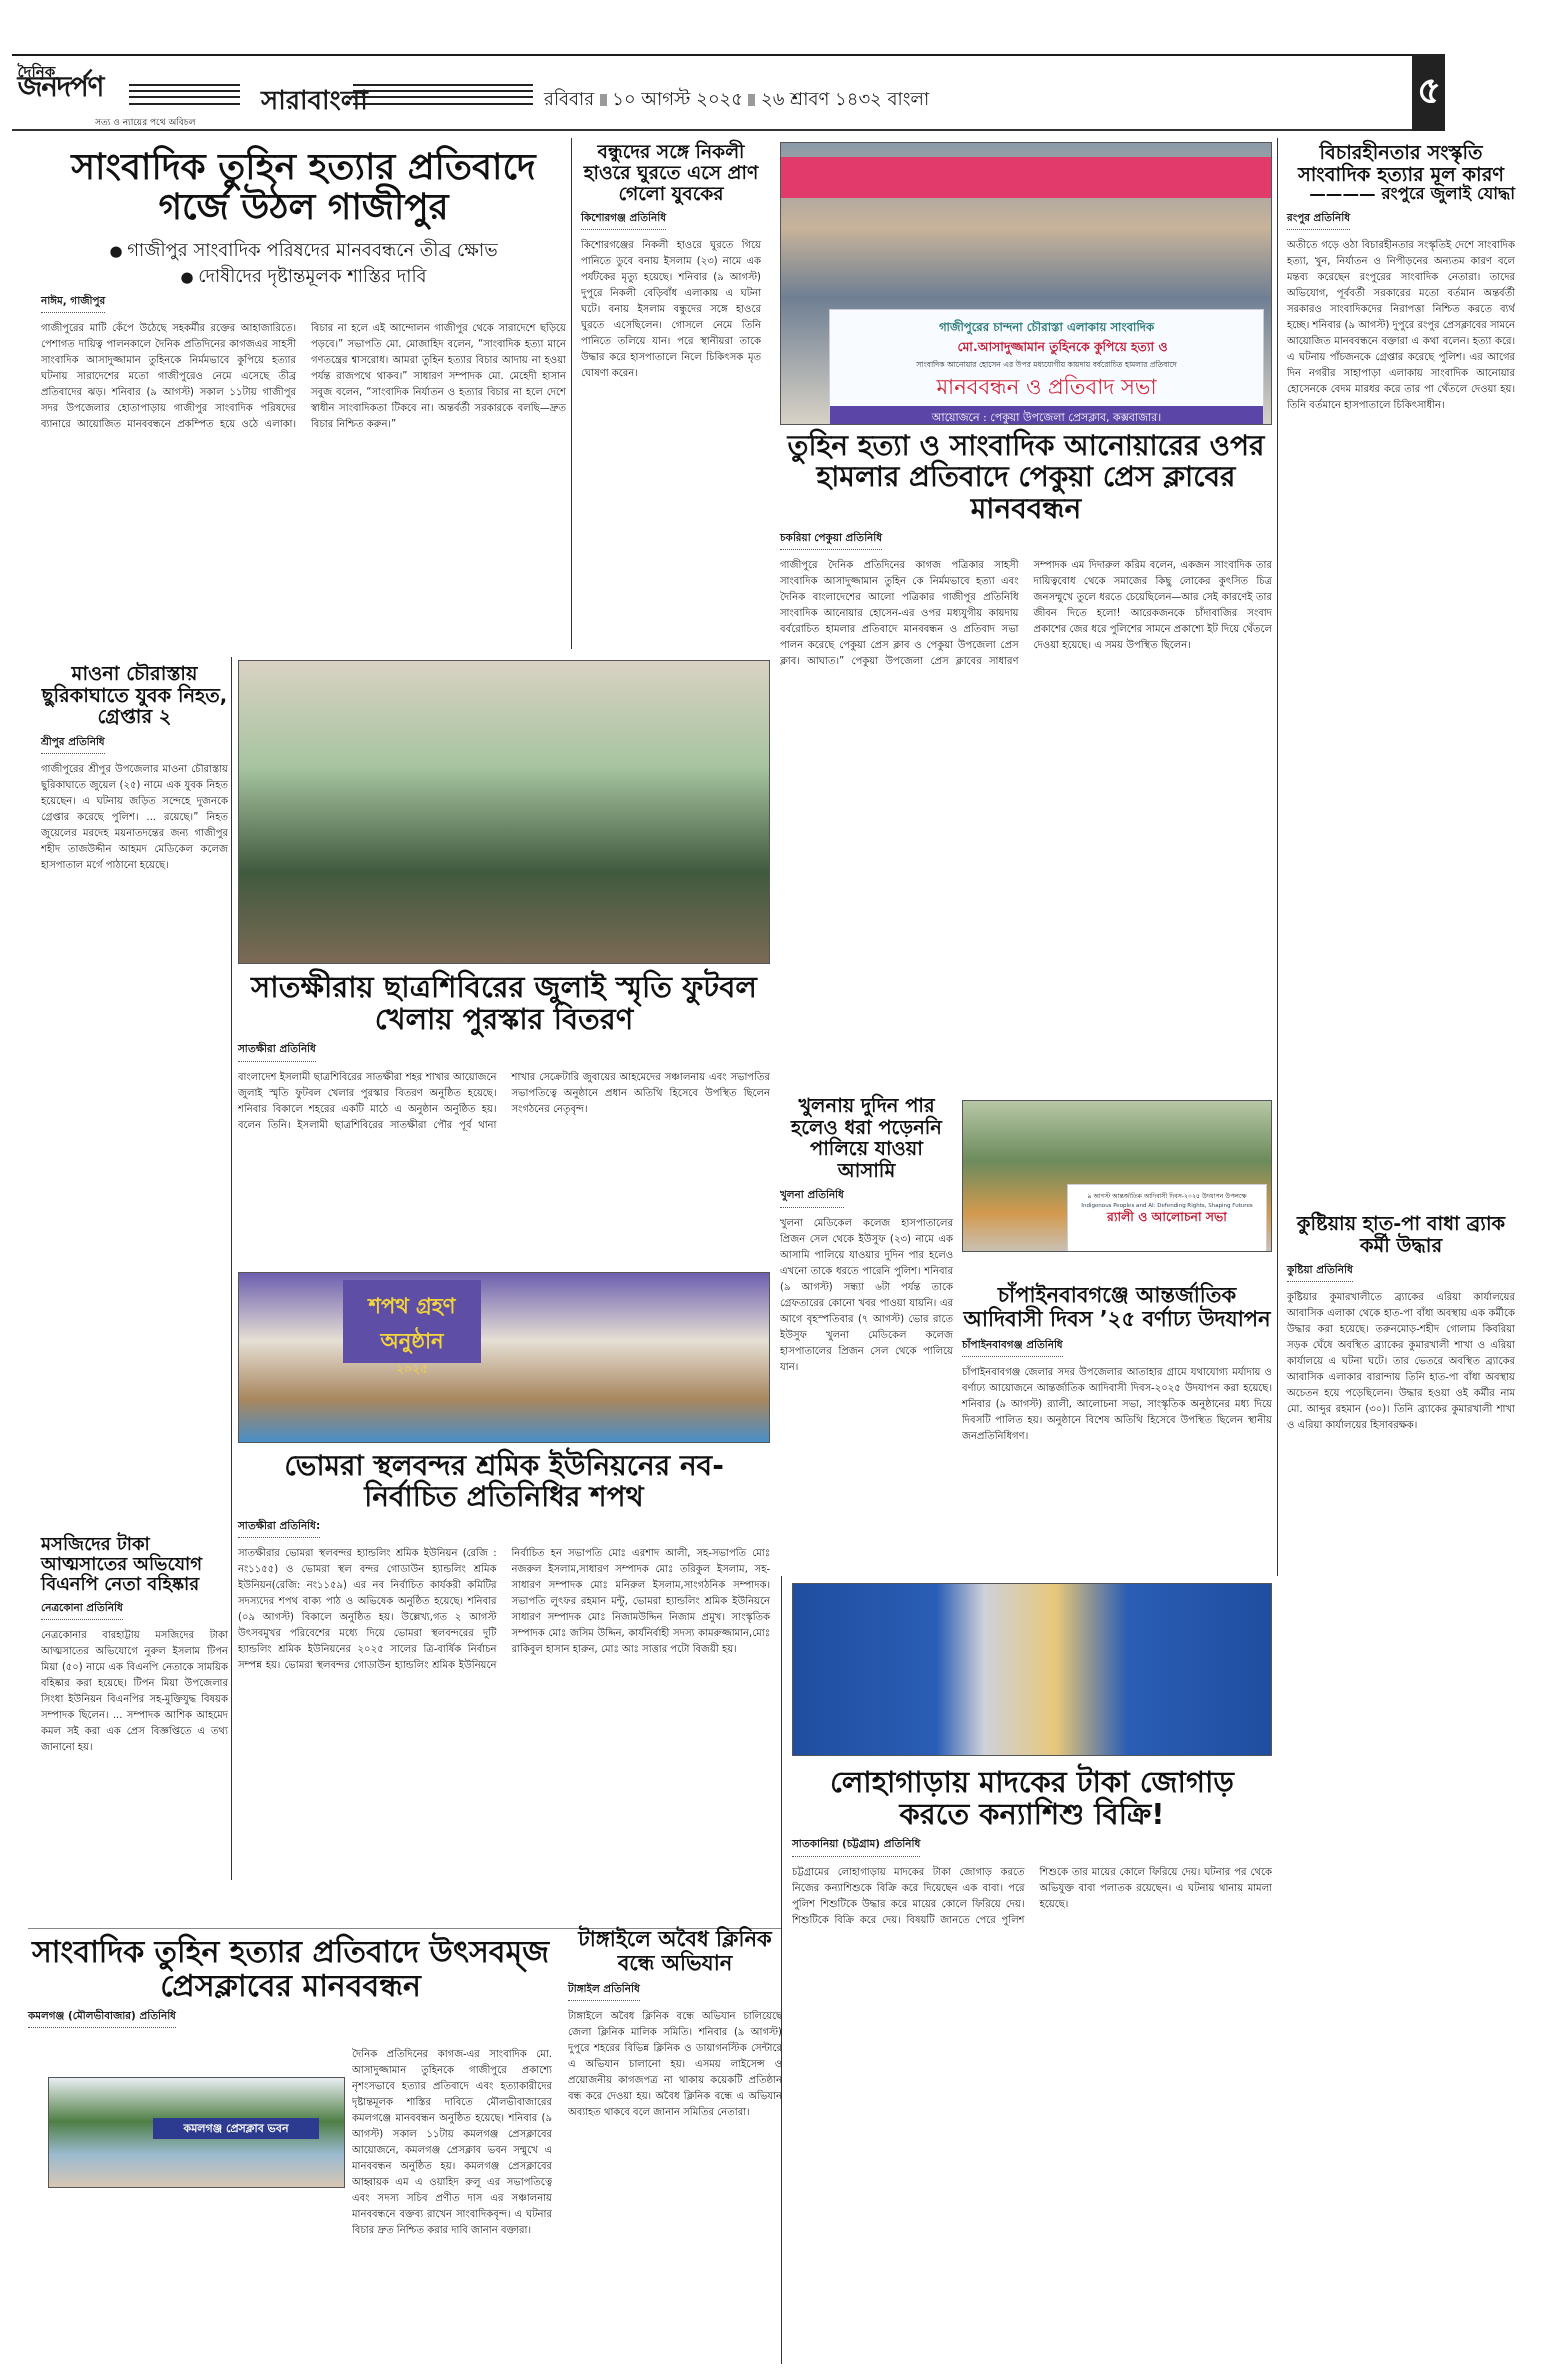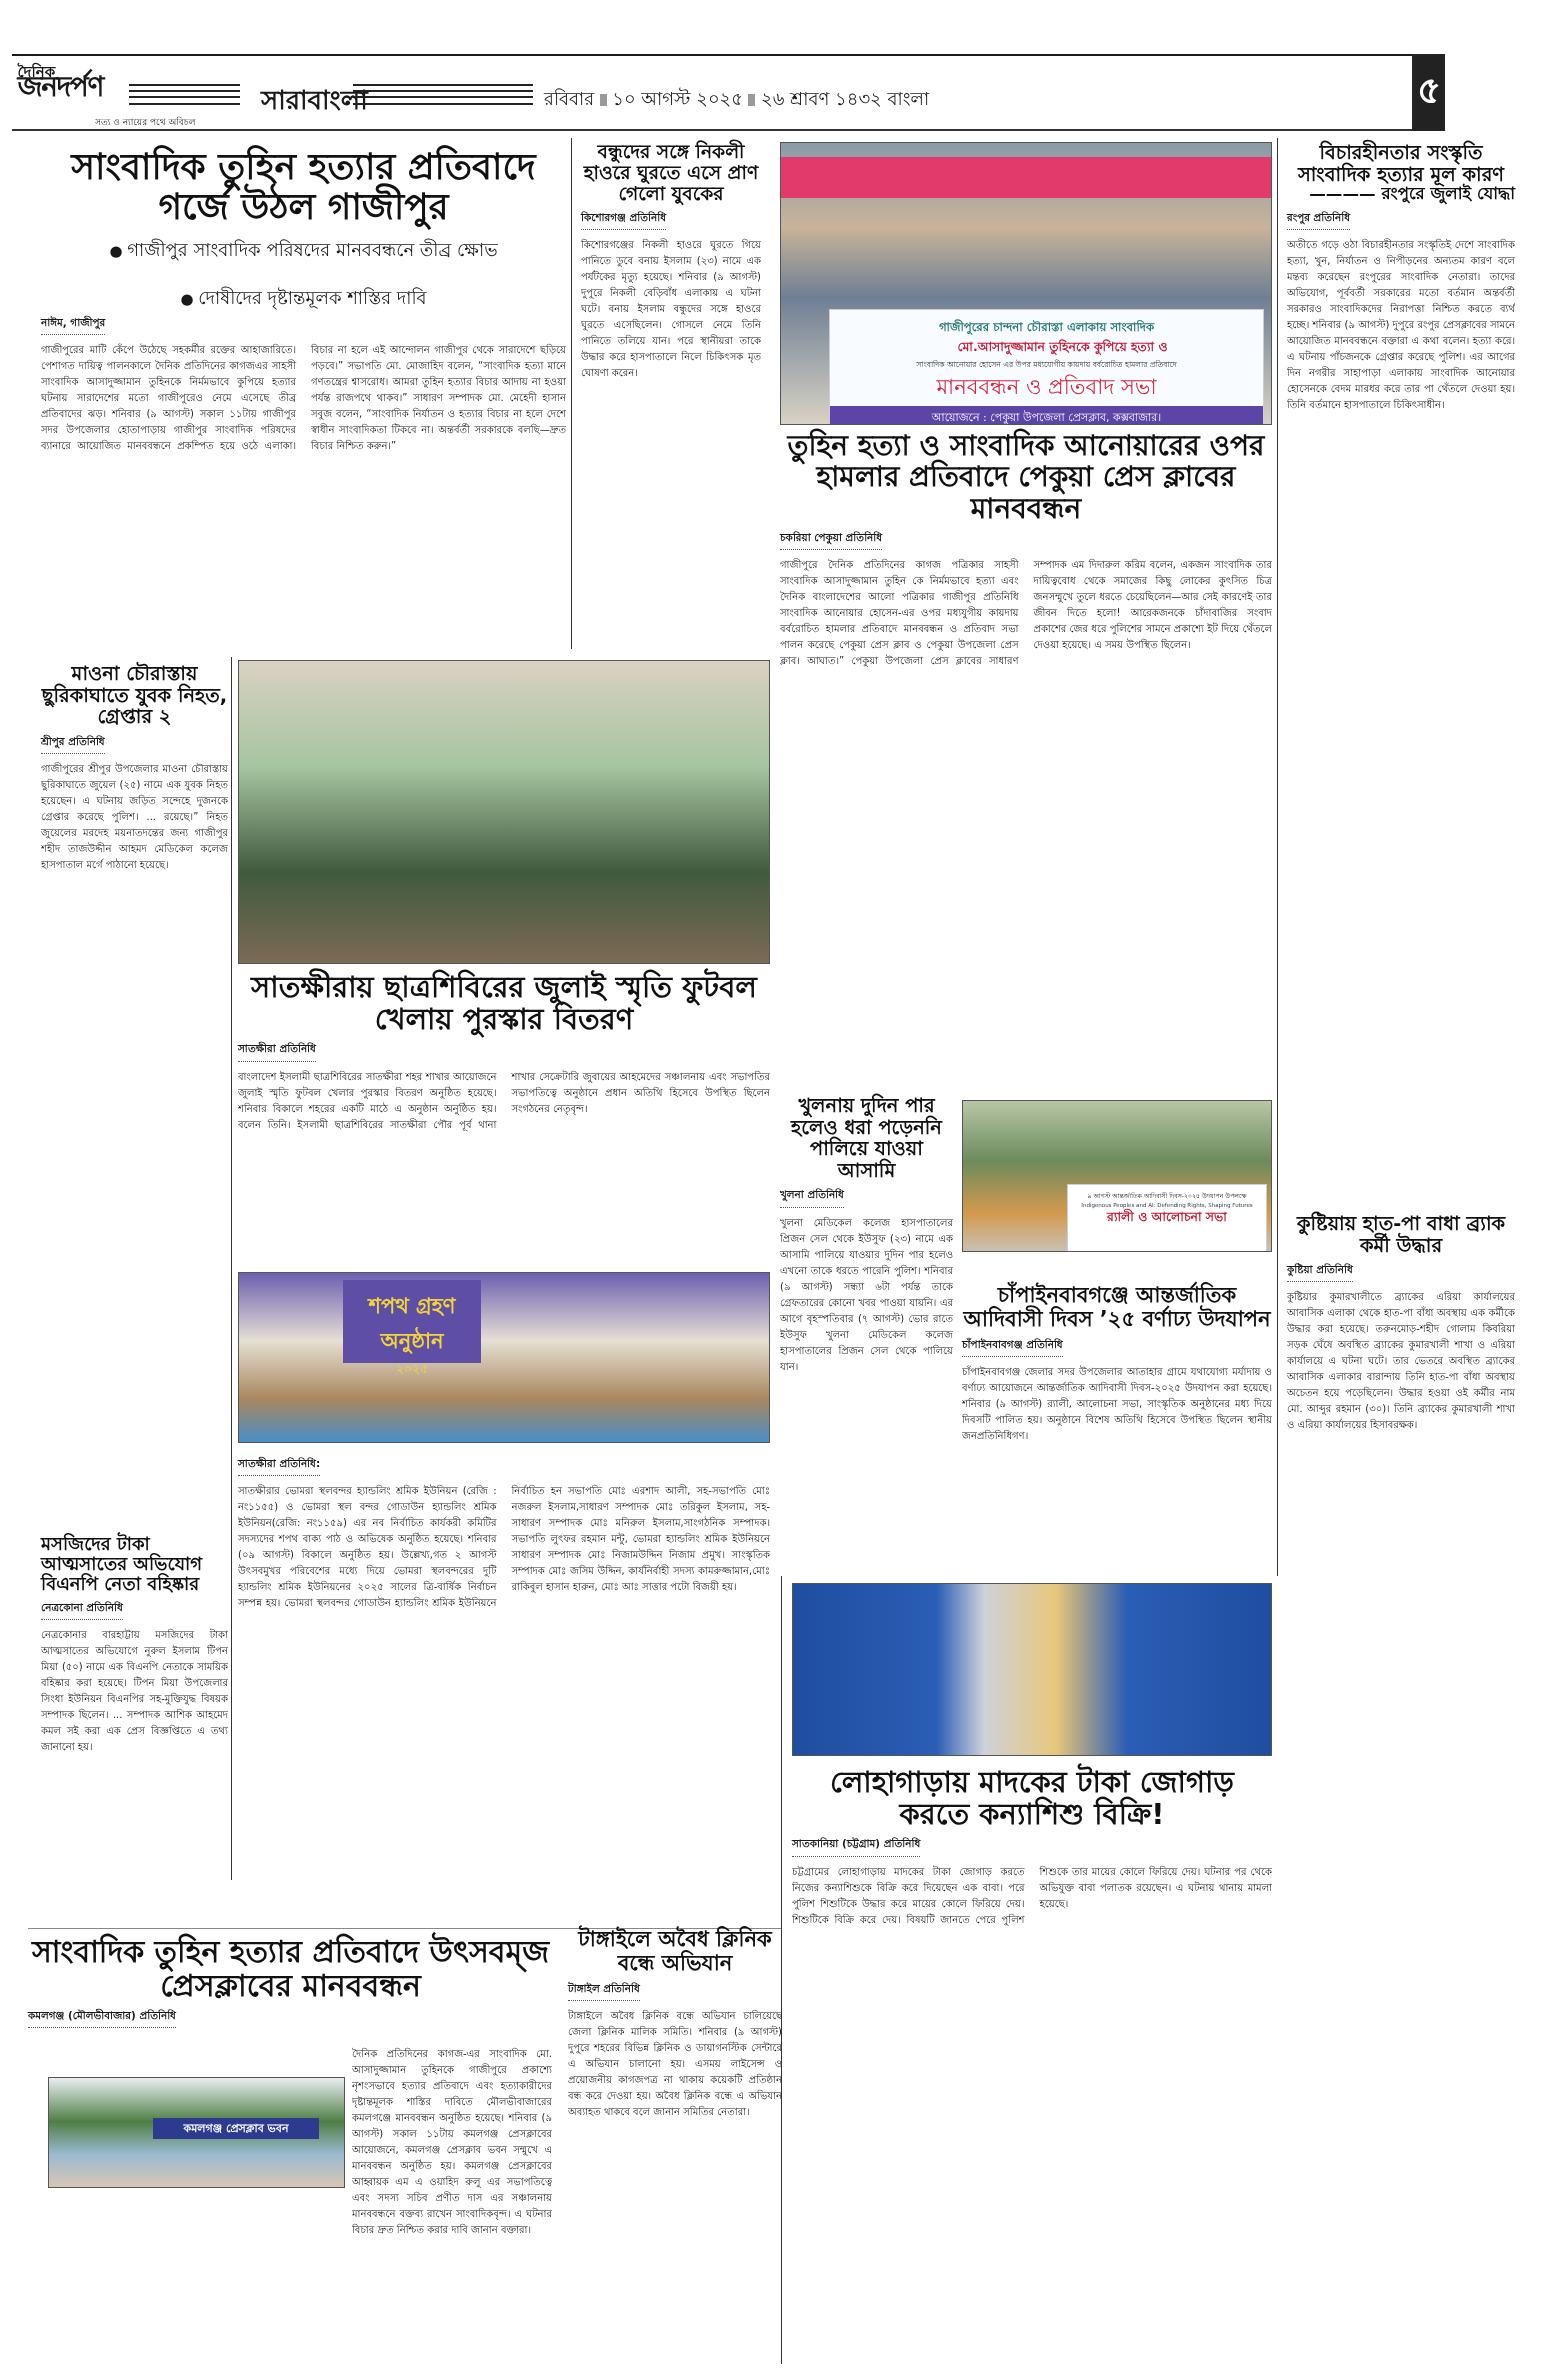--- a/index.html
+++ b/index.html
@@ -17,21 +17,21 @@
   .section-name { position: absolute; left: 249px; top: 23.5px; font-size: 26px; font-weight: bold; font-family: "DejaVu Sans", sans-serif; }
   .dateline { position: absolute; left: 532px; top: 29px; font-size: 18px; font-family: "DejaVu Sans", sans-serif; white-space: nowrap; }
   .dateline .sq { display: inline-block; width: 7px; height: 12.4px; background: #999; margin: 0 5.5px; vertical-align: -1.4px; }
   .page-no { position: absolute; right: -1.4px; top: -2.1px; width: 33px; height: 77px; background: #222; color: #fff; font-size: 37px; font-weight: bold; display: flex; align-items: center; justify-content: center; font-family: "DejaVu Sans", sans-serif; }
 
   .article { position: absolute; }
   .hl { font-family: "DejaVu Sans", sans-serif; font-weight: bold; text-align: center; line-height: 1.12; color: #111; }
   .byline { font-family: "DejaVu Sans", sans-serif; font-size: 10.4px; font-weight: bold; border-bottom: 1.4px dotted #555; display: inline-block; padding-bottom: 2.1px; margin: 5.5px 0 7px; }
   .body { font-size: 10px; line-height: 1.6; text-align: justify; font-family: "DejaVu Sans", sans-serif; color: #222; }
   .cols2 { column-count: 2; column-gap: 15px; }
-  .bullet { font-family: "DejaVu Sans", sans-serif; font-size: 18px; text-align: center; line-height: 1.4; margin-top: 22px; }
+  .bullet { font-family: "DejaVu Sans", sans-serif; font-size: 18px; text-align: center; line-height: 1.4; }
   .bullet::before { content: "● "; font-size: 15px; }
 
   .photo { position: absolute; border: 0.7px solid #555; overflow: hidden; }
   .ph-banner { position: absolute; background: #f4f4f4; border: 1.4px solid #ccd; text-align: center; font-family: "DejaVu Sans", sans-serif; }
   .vrule { position: absolute; width: 1.4px; background: #333; }
   .hrule { position: absolute; height: 0.7px; background: #888; }
 </style>
 </head>
 <body>
 
@@ -143,20 +143,21 @@
 </article>
 
 <div class="photo" style="left:238px; top:1272px; width:532px; height:171px; background:linear-gradient(180deg,#6d5fb0 0%,#e6dfd4 40%,#a8865e 75%,#4a8fc8 100%);">
   <div class="ph-banner" style="left:104px; top:7px; width:138px; height:83px; background:#5e4ea5; border:none; color:#f1d33e;">
     <div style="font-size:21px; font-weight:bold; margin-top:9.7px;">শপথ গ্রহণ অনুষ্ঠান</div>
     <div style="font-size:12.4px;">২০২৫</div>
   </div>
 </div>
 
 <article class="article" style="left:238px; top:1450px; width:532px;">
+  <h1 class="hl" style="font-size:28px;">ভোমরা স্থলবন্দর শ্রমিক ইউনিয়নের নব-নির্বাচিত প্রতিনিধির শপথ</h1>
   <div class="byline">সাতক্ষীরা প্রতিনিধি:</div>
   <div class="body cols2" style="height:332px; overflow:hidden;">সাতক্ষীরার ভোমরা স্থলবন্দর হ্যান্ডলিং শ্রমিক ইউনিয়ন (রেজি : নং১১৫৫) ও ভোমরা স্থল বন্দর গোডাউন হ্যান্ডলিং শ্রমিক ইউনিয়ন(রেজি: নং১১৫৯) এর নব নির্বাচিত কার্যকরী কমিটির সদস্যদের শপথ বাক্য পাঠ ও অভিষেক অনুষ্ঠিত হয়েছে। শনিবার (০৯ আগস্ট) বিকালে অনুষ্ঠিত হয়। উল্লেখ্য,গত ২ আগস্ট উৎসবমুখর পরিবেশের মধ্যে দিয়ে ভোমরা স্থলবন্দরের দুটি হ্যান্ডলিং শ্রমিক ইউনিয়নের ২০২৫ সালের ত্রি-বার্ষিক নির্বাচন সম্পন্ন হয়। ভোমরা স্থলবন্দর গোডাউন হ্যান্ডলিং শ্রমিক ইউনিয়নে নির্বাচিত হন সভাপতি মোঃ এরশাদ আলী, সহ-সভাপতি মোঃ নজরুল ইসলাম,সাধারণ সম্পাদক মোঃ তরিকুল ইসলাম, সহ-সাধারণ সম্পাদক মোঃ মনিরুল ইসলাম,সাংগঠনিক সম্পাদক। সভাপতি লুৎফর রহমান মন্টু, ভোমরা হ্যান্ডলিং শ্রমিক ইউনিয়নে সাধারণ সম্পাদক মোঃ নিজামউদ্দিন নিজাম প্রমুখ। সাংস্কৃতিক সম্পাদক মোঃ জসিম উদ্দিন, কার্যনির্বাহী সদস্য কামরুজ্জামান,মোঃ রাকিবুল হাসান হারুন, মোঃ আঃ সাত্তার পটো বিজয়ী হয়।</div>
 </article>
 
 <article class="article" style="left:41px; top:1534px; width:187px;">
   <h2 class="hl" style="font-size:18px; text-align:left;">মসজিদের টাকা আত্মসাতের অভিযোগ বিএনপি নেতা বহিষ্কার</h2>
   <div class="byline">নেত্রকোনা প্রতিনিধি</div>
   <div class="body" style="height:346px; overflow:hidden;">নেত্রকোনার বারহাট্টায় মসজিদের টাকা আত্মসাতের অভিযোগে নুরুল ইসলাম টিপন মিয়া (৫০) নামে এক বিএনপি নেতাকে সাময়িক বহিষ্কার করা হয়েছে। টিপন মিয়া উপজেলার সিংধা ইউনিয়ন বিএনপির সহ-মুক্তিযুদ্ধ বিষয়ক সম্পাদক ছিলেন। ... সম্পাদক আশিক আহমেদ কমল সই করা এক প্রেস বিজ্ঞপ্তিতে এ তথ্য জানানো হয়।</div>
 </article>
 

